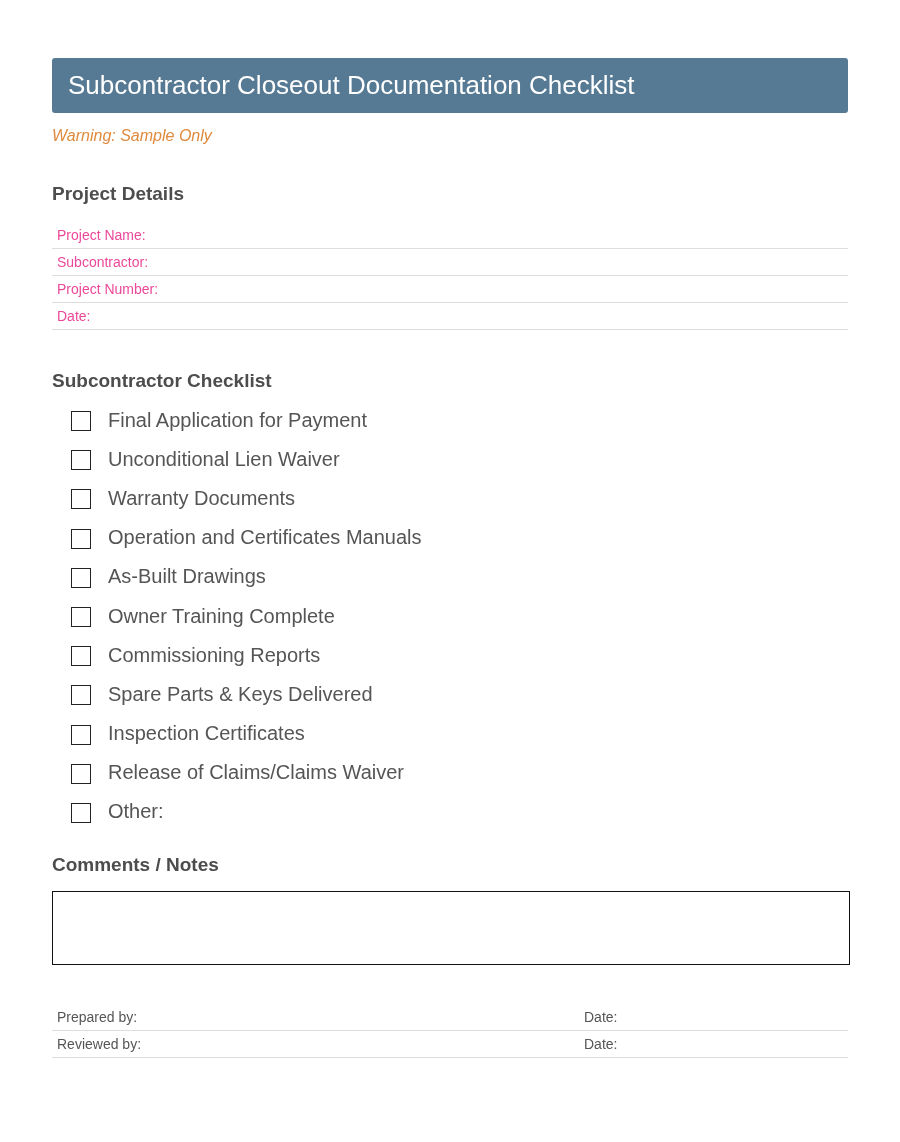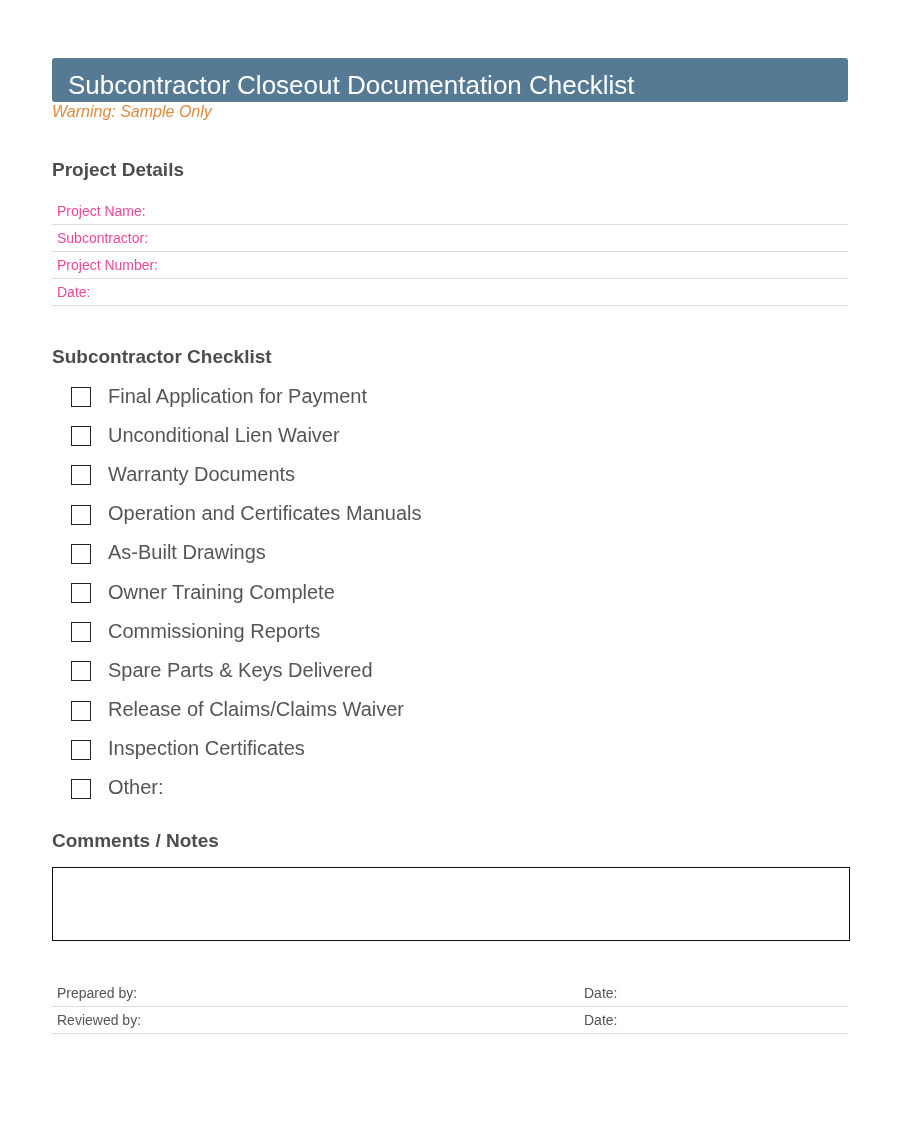--- a/index.html
+++ b/index.html
@@ -1,23 +1,23 @@
 <!DOCTYPE html>
 <html><head>
   <meta charset="utf-8">
   <style>
     * { box-sizing: border-box; margin: 0; padding: 0; }
     html, body { width: 900px; height: 1142px; background: #ffffff; }
     body { font-family: "Liberation Sans", sans-serif; color: #555555; position: relative; }
     .page { position: absolute; left: 52px; top: 58px; width: 796px; }
     .title-bar {
-      height: 44px; background: #577a94; border-radius: 3px;
+      height: 55px; background: #577a94; border-radius: 3px;
       color: #ffffff; font-size: 26px; line-height: 55px; padding-left: 16px;
     }
-    .warning { color: #e08a3c; font-style: italic; font-size: 16px; line-height: 20px; }
+    .warning { margin-top: 13px; color: #e08a3c; font-style: italic; font-size: 16px; line-height: 20px; }
     .section-title { font-weight: bold; font-size: 19px; color: #4d4d4d; line-height: 22px; }
     .details-title { margin-top: 37px; }
     .details { margin-top: 17px; }
     .detail-row {
       height: 27px; border-bottom: 1px solid #dddddd;
       font-size: 14px; line-height: 26px; padding-left: 5px; color: #ec4899;
     }
     .checklist-title { margin-top: 40px; }
     .checklist { margin-top: 8px; }
     .check-item { height: 39.2px; display: flex; align-items: center; }
@@ -84,25 +84,25 @@
     <div class="check-item">
         <div class="checkbox"></div>
         <span class="check-label">Commissioning Reports</span>
       </div>
     <div class="check-item">
         <div class="checkbox"></div>
         <span class="check-label">Spare Parts &amp; Keys Delivered</span>
       </div>
     <div class="check-item">
         <div class="checkbox"></div>
-        <span class="check-label">Release of Claims/Claims Waiver</span>
+        <span class="check-label">Inspection Certificates</span>
       </div>
     <div class="check-item">
         <div class="checkbox"></div>
-        <span class="check-label">Inspection Certificates</span>
+        <span class="check-label">Release of Claims/Claims Waiver</span>
       </div>
     <div class="check-item">
         <div class="checkbox"></div>
         <span class="check-label">Other:</span>
       </div>
   </div>
 
   <div class="section-title comments-title">Comments / Notes</div>
   <div class="comments-box"></div>
 

